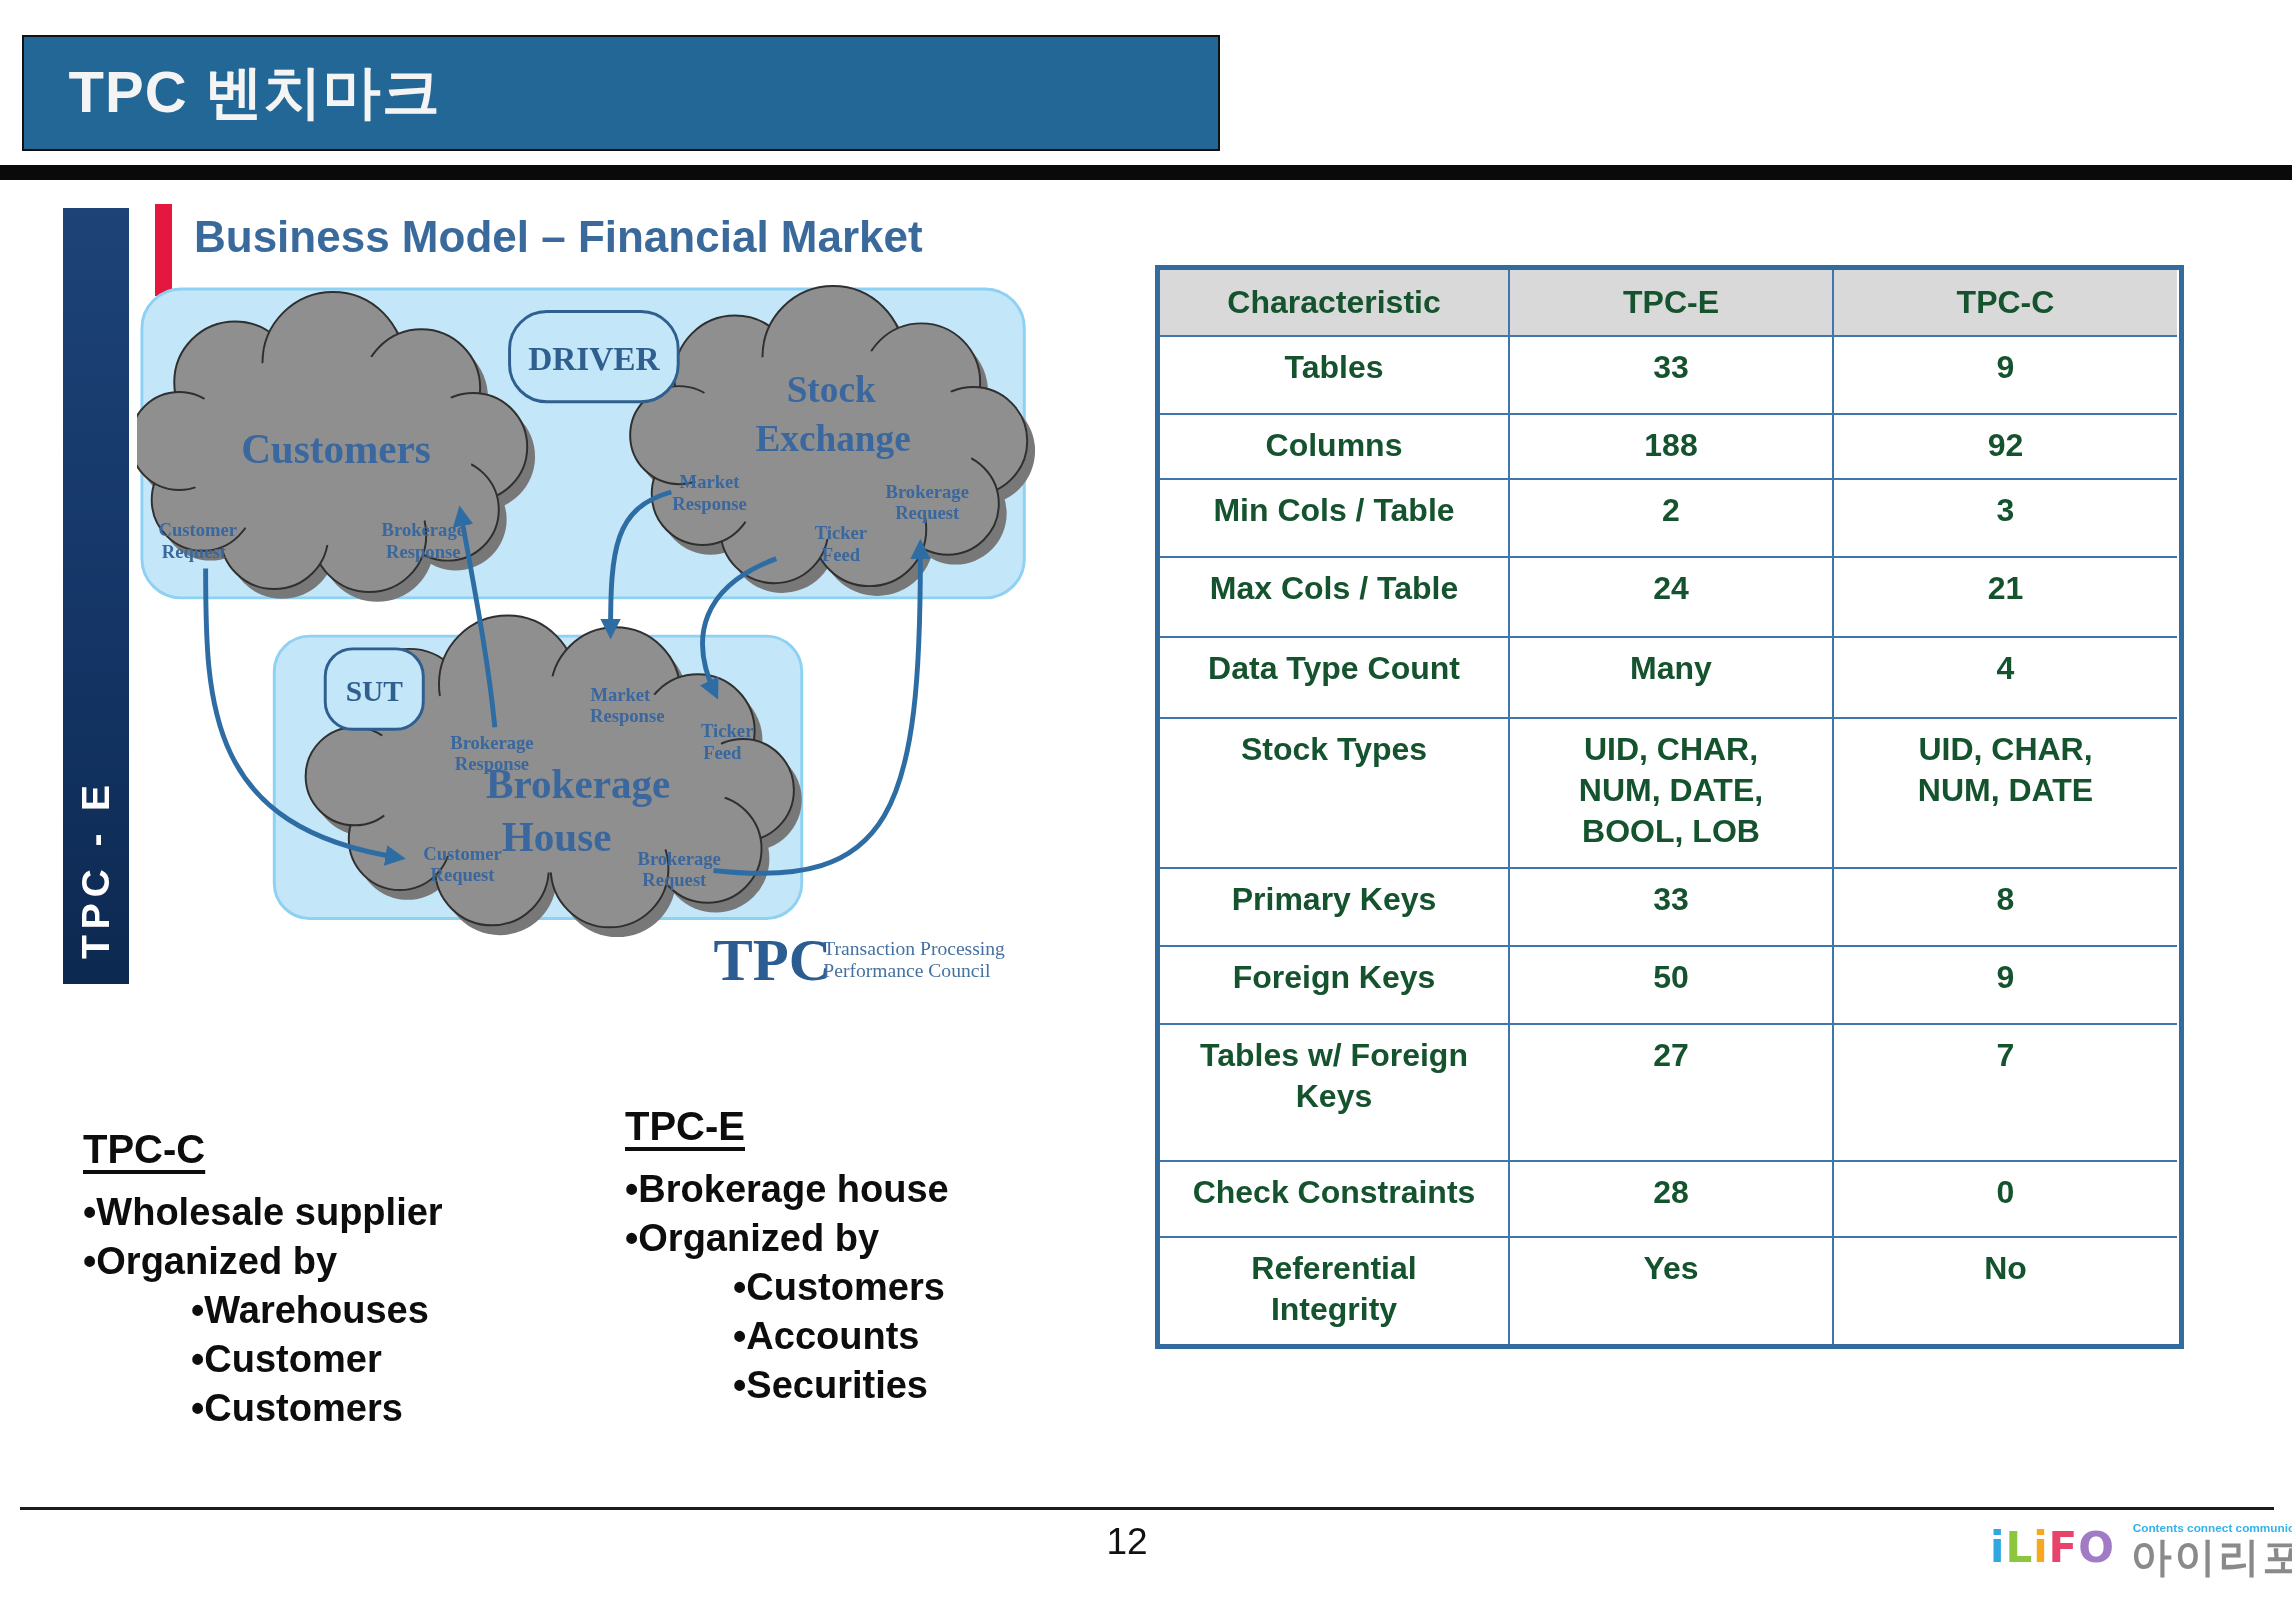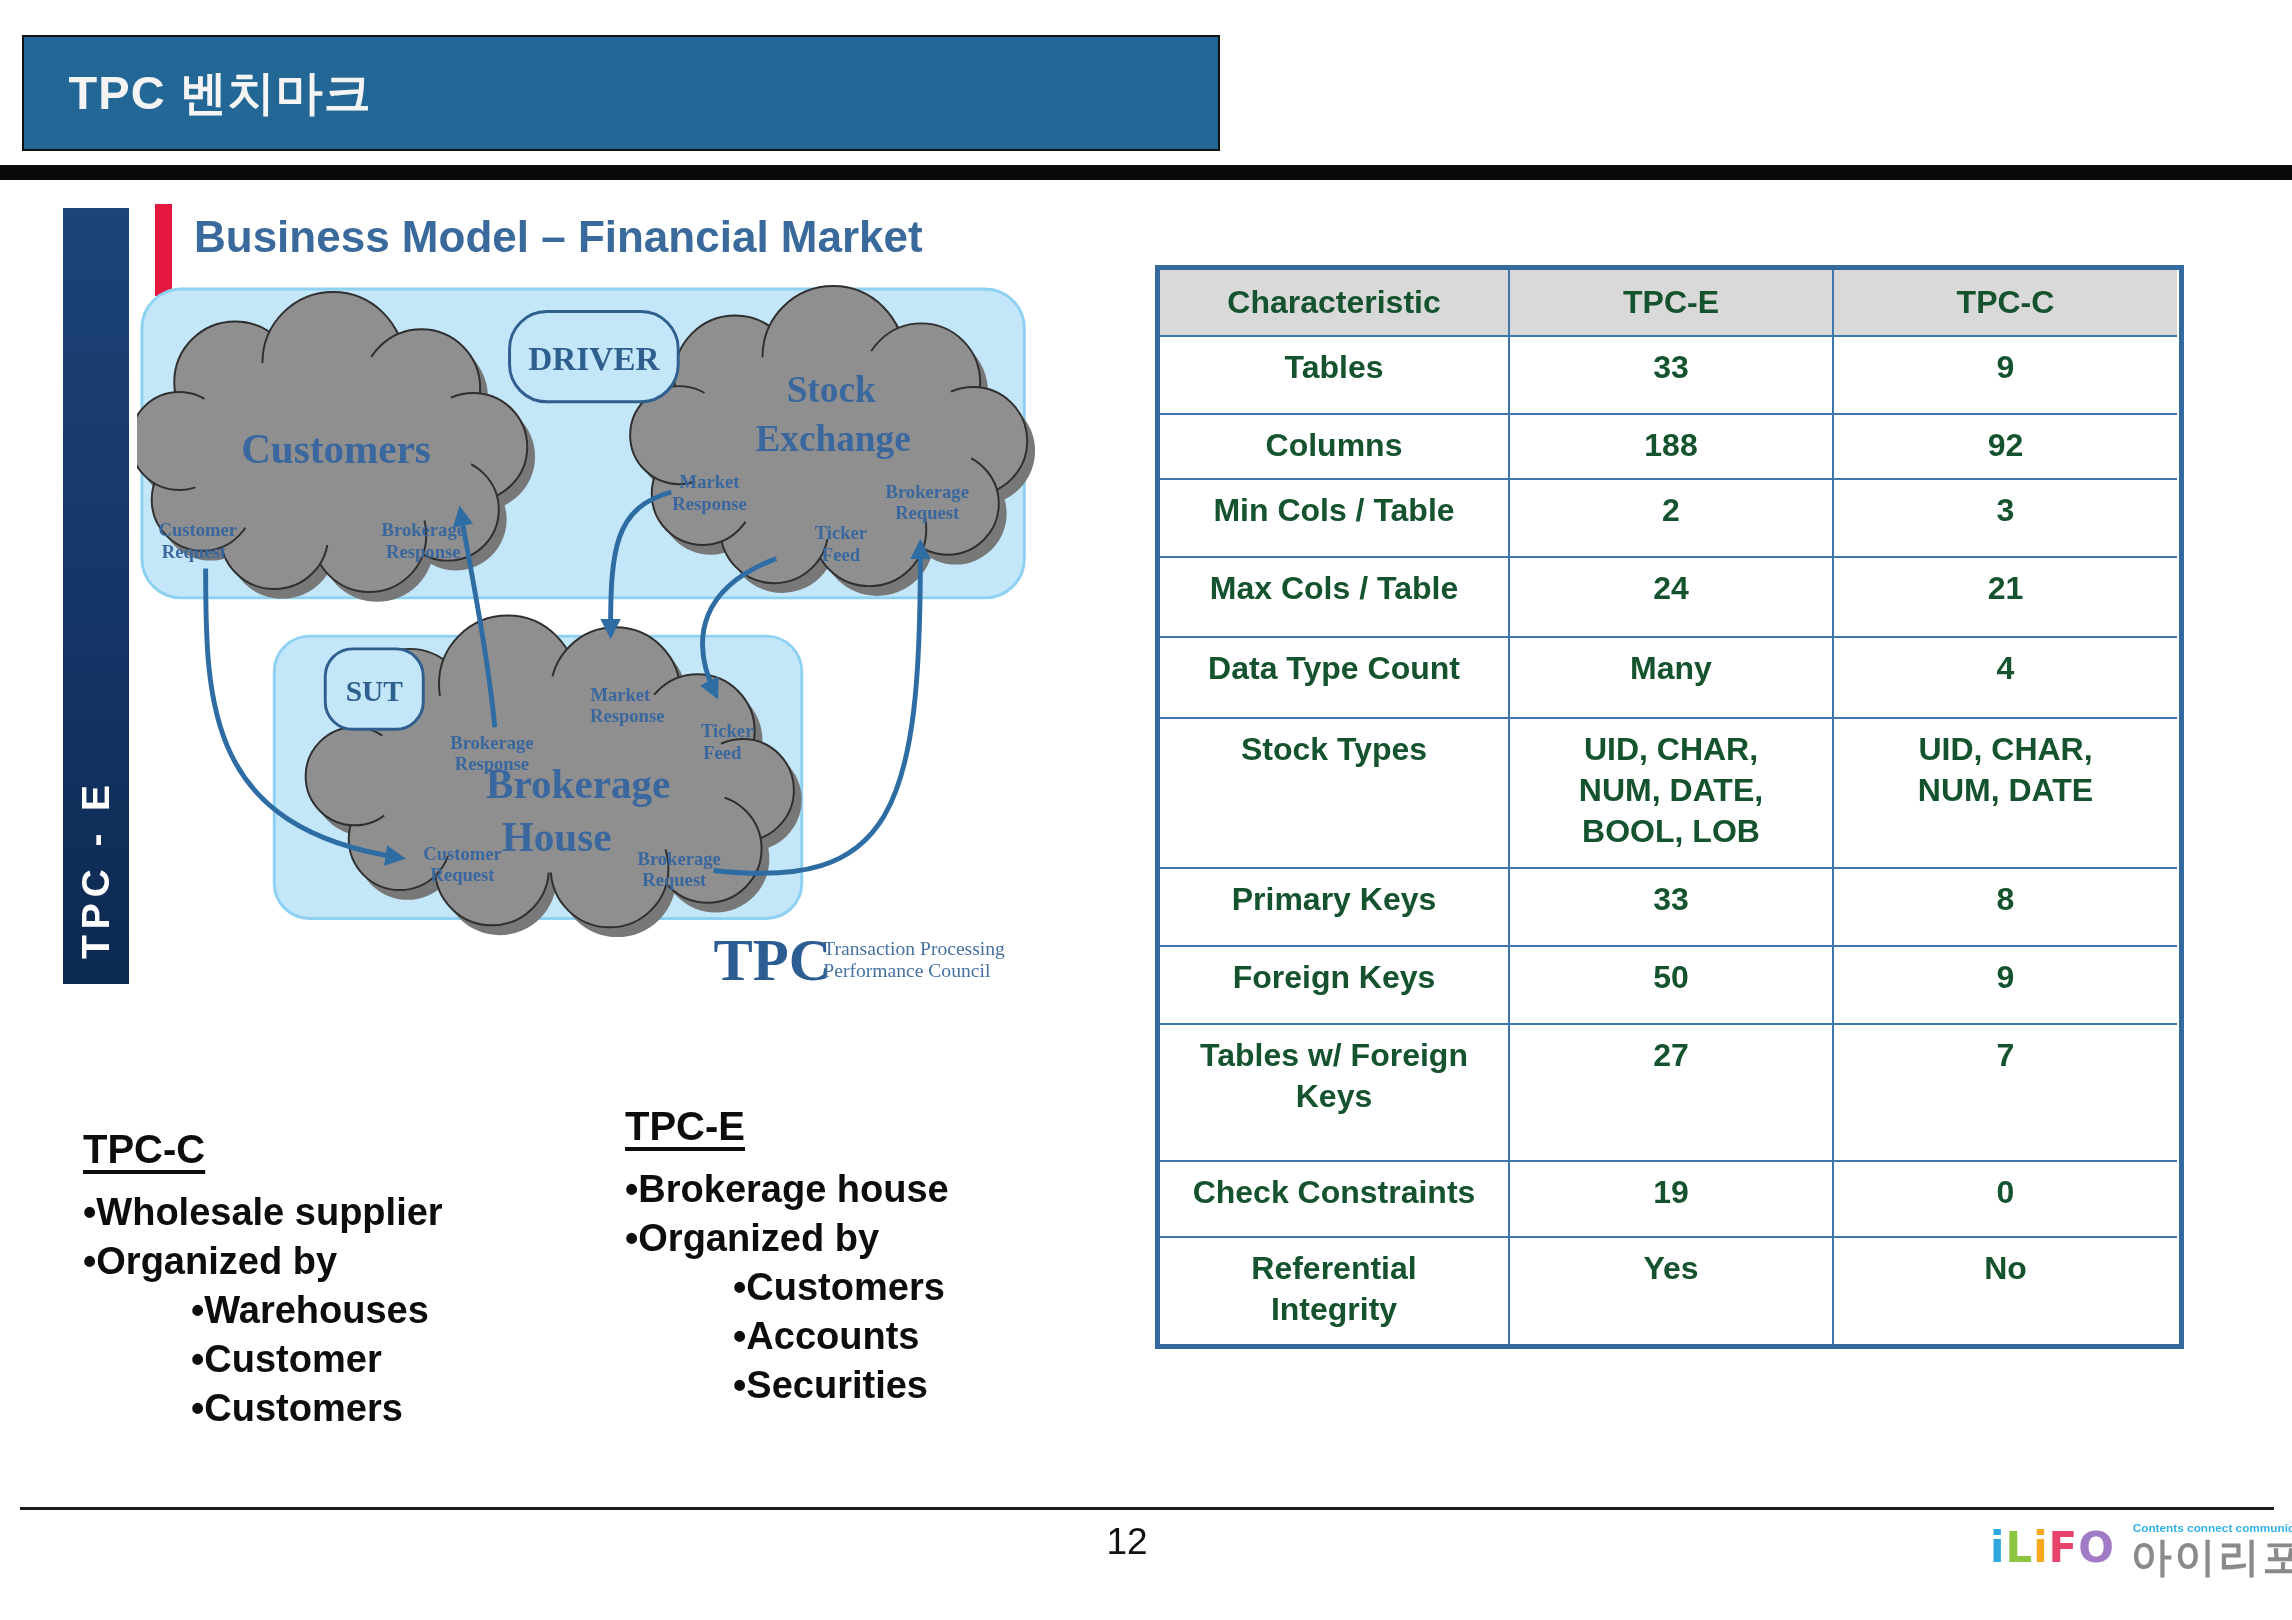--- a/index.html
+++ b/index.html
@@ -3,21 +3,21 @@
 <meta charset="utf-8">
 <style>
   html,body{margin:0;padding:0;background:#ffffff;}
   .slide{position:relative;width:2293px;height:1620px;background:#ffffff;
          font-family:"Liberation Sans",sans-serif;overflow:hidden;}
 
   
   .title-bar{position:absolute;left:21.6px;top:35px;width:1198px;height:116px;
              background:#226795;border:2.9px solid #111;box-sizing:border-box;
              display:flex;align-items:center;}
-  .title-bar span{color:#f4f4f4;font-size:47px;font-weight:bold;padding-left:45px;letter-spacing:1px;}
+  .title-bar span{color:#f4f4f4;font-size:58px;font-weight:bold;padding-left:45px;letter-spacing:1px;}
   .black-band{position:absolute;left:0;top:165px;width:2293px;height:14.7px;background:#0a0a0a;}
 
   
   .sidebar{position:absolute;left:63px;top:208px;width:66px;height:776px;
            background:linear-gradient(180deg,#1d4377 0%,#143566 55%,#0c2950 100%);}
   .sidebar-label{position:absolute;left:0;bottom:25.5px;width:100%;display:flex;justify-content:center;}
   .sidebar-label span{writing-mode:vertical-rl;transform:rotate(180deg);
                       color:#ffffff;font-size:39px;font-weight:bold;letter-spacing:5.9px;}
 
   
@@ -222,21 +222,21 @@
     <div class="tc-cell">Foreign Keys</div>
     <div class="tc-cell">50</div>
     <div class="tc-cell last-col">9</div>
 
     <div class="tc-cell">Tables w/ Foreign
 Keys</div>
     <div class="tc-cell">27</div>
     <div class="tc-cell last-col">7</div>
 
     <div class="tc-cell">Check Constraints</div>
-    <div class="tc-cell">19</div>
+    <div class="tc-cell">28</div>
     <div class="tc-cell last-col">0</div>
 
     <div class="tc-cell last-row">Referential
 Integrity</div>
     <div class="tc-cell last-row">Yes</div>
     <div class="tc-cell last-col last-row">No</div>
   </div>
 
   <div class="list" style="left:83px;top:1127px;">
     <div class="list-title">TPC-C</div>

